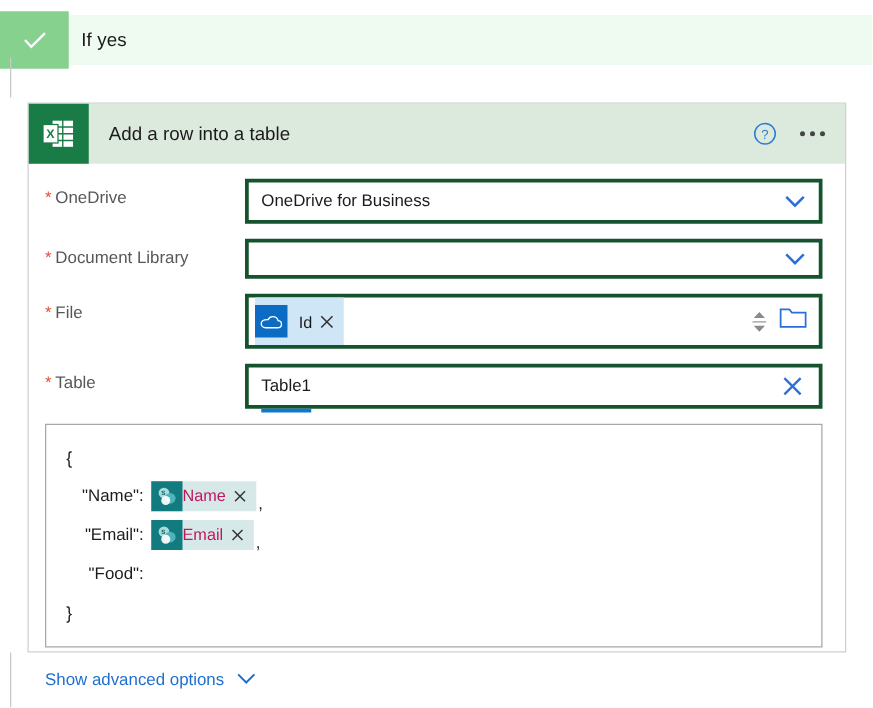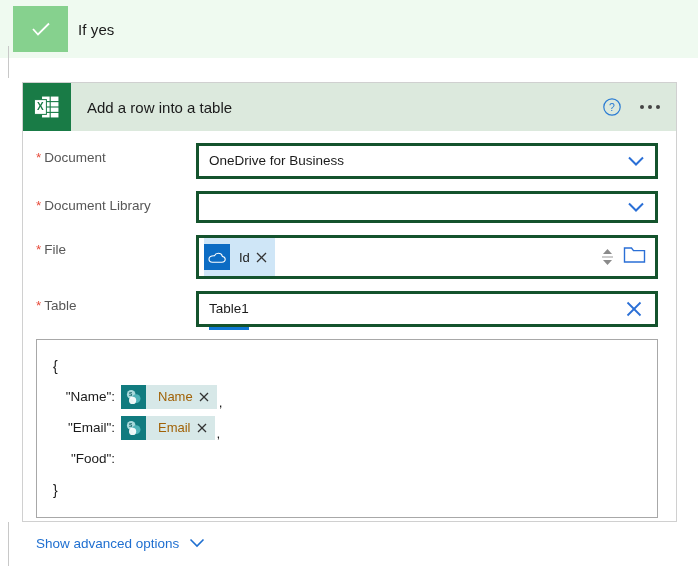--- a/index.html
+++ b/index.html
@@ -9,24 +9,24 @@
     width: 698px; height: 566px;
     background: #ffffff;
     font-family: "Liberation Sans", sans-serif;
     overflow: hidden;
   }
 
   #root { position: relative; width: 698px; height: 566px; background:#fff; }
 
   
   .branch-bar {
-    position: absolute; left: 0; top: 0;
-    width: 698px; height: 58px;
+    position: absolute; left: 0; top: 12px;
+    width: 698px; height: 40px;
     background: #effaf0;
-    display: flex; align-items: center; padding-left: 13px;
+    display: flex; align-items: center;
   }
   .branch-check {
     width: 55px; height: 46px;
     background: #86d18e;
     display: flex; align-items: center; justify-content: center;
     flex: 0 0 55px;
   }
   .branch-check svg { display:block; }
   .branch-title {
     font-size: 15px; color: #1a1a1a;
@@ -196,22 +196,22 @@
     background: #d7e8e8;
     height: 24px;
   }
   .token-sp-icon {
     width: 25px; height: 24px;
     background: #117b7f;
     display: flex; align-items: center; justify-content: center;
     flex: 0 0 25px;
   }
   .token-sp-label {
-    font-size: 13px; color: #a16207;
-    padding: 0 6px 0 12px;
+    font-size: 13px; color: #be185d;
+    padding: 0 6px 0 0;
     white-space: nowrap;
   }
   .json-comma { font-size: 13.5px; padding-left: 2px; align-self: flex-end; padding-bottom: 2px; }
 
   
   .adv-link {
     display: inline-flex; align-items: center; gap: 10px;
     margin: 18px 0 0 13px;
     color: #1f6fd0; font-size: 13.5px;
     cursor: pointer;
@@ -265,21 +265,21 @@
           <i></i>
           <i></i>
       </span>
     </div>
 
     <div class="card-body">
 
       
       <div class="form-row">
         <div class="field-label">
-          <span class="req">*</span><span>Document</span>
+          <span class="req">*</span><span>OneDrive</span>
         </div>
         <div class="field-control">
           <span class="field-text">OneDrive for Business</span>
           <span class="chev">
             <svg width="18" height="11" viewBox="0 0 18 11" aria-hidden="true">
               <polyline points="2,2 9,9 16,2" fill="none" stroke="#2a6fd6" stroke-width="2"></polyline>
             </svg>
           </span>
         </div>
       </div>

